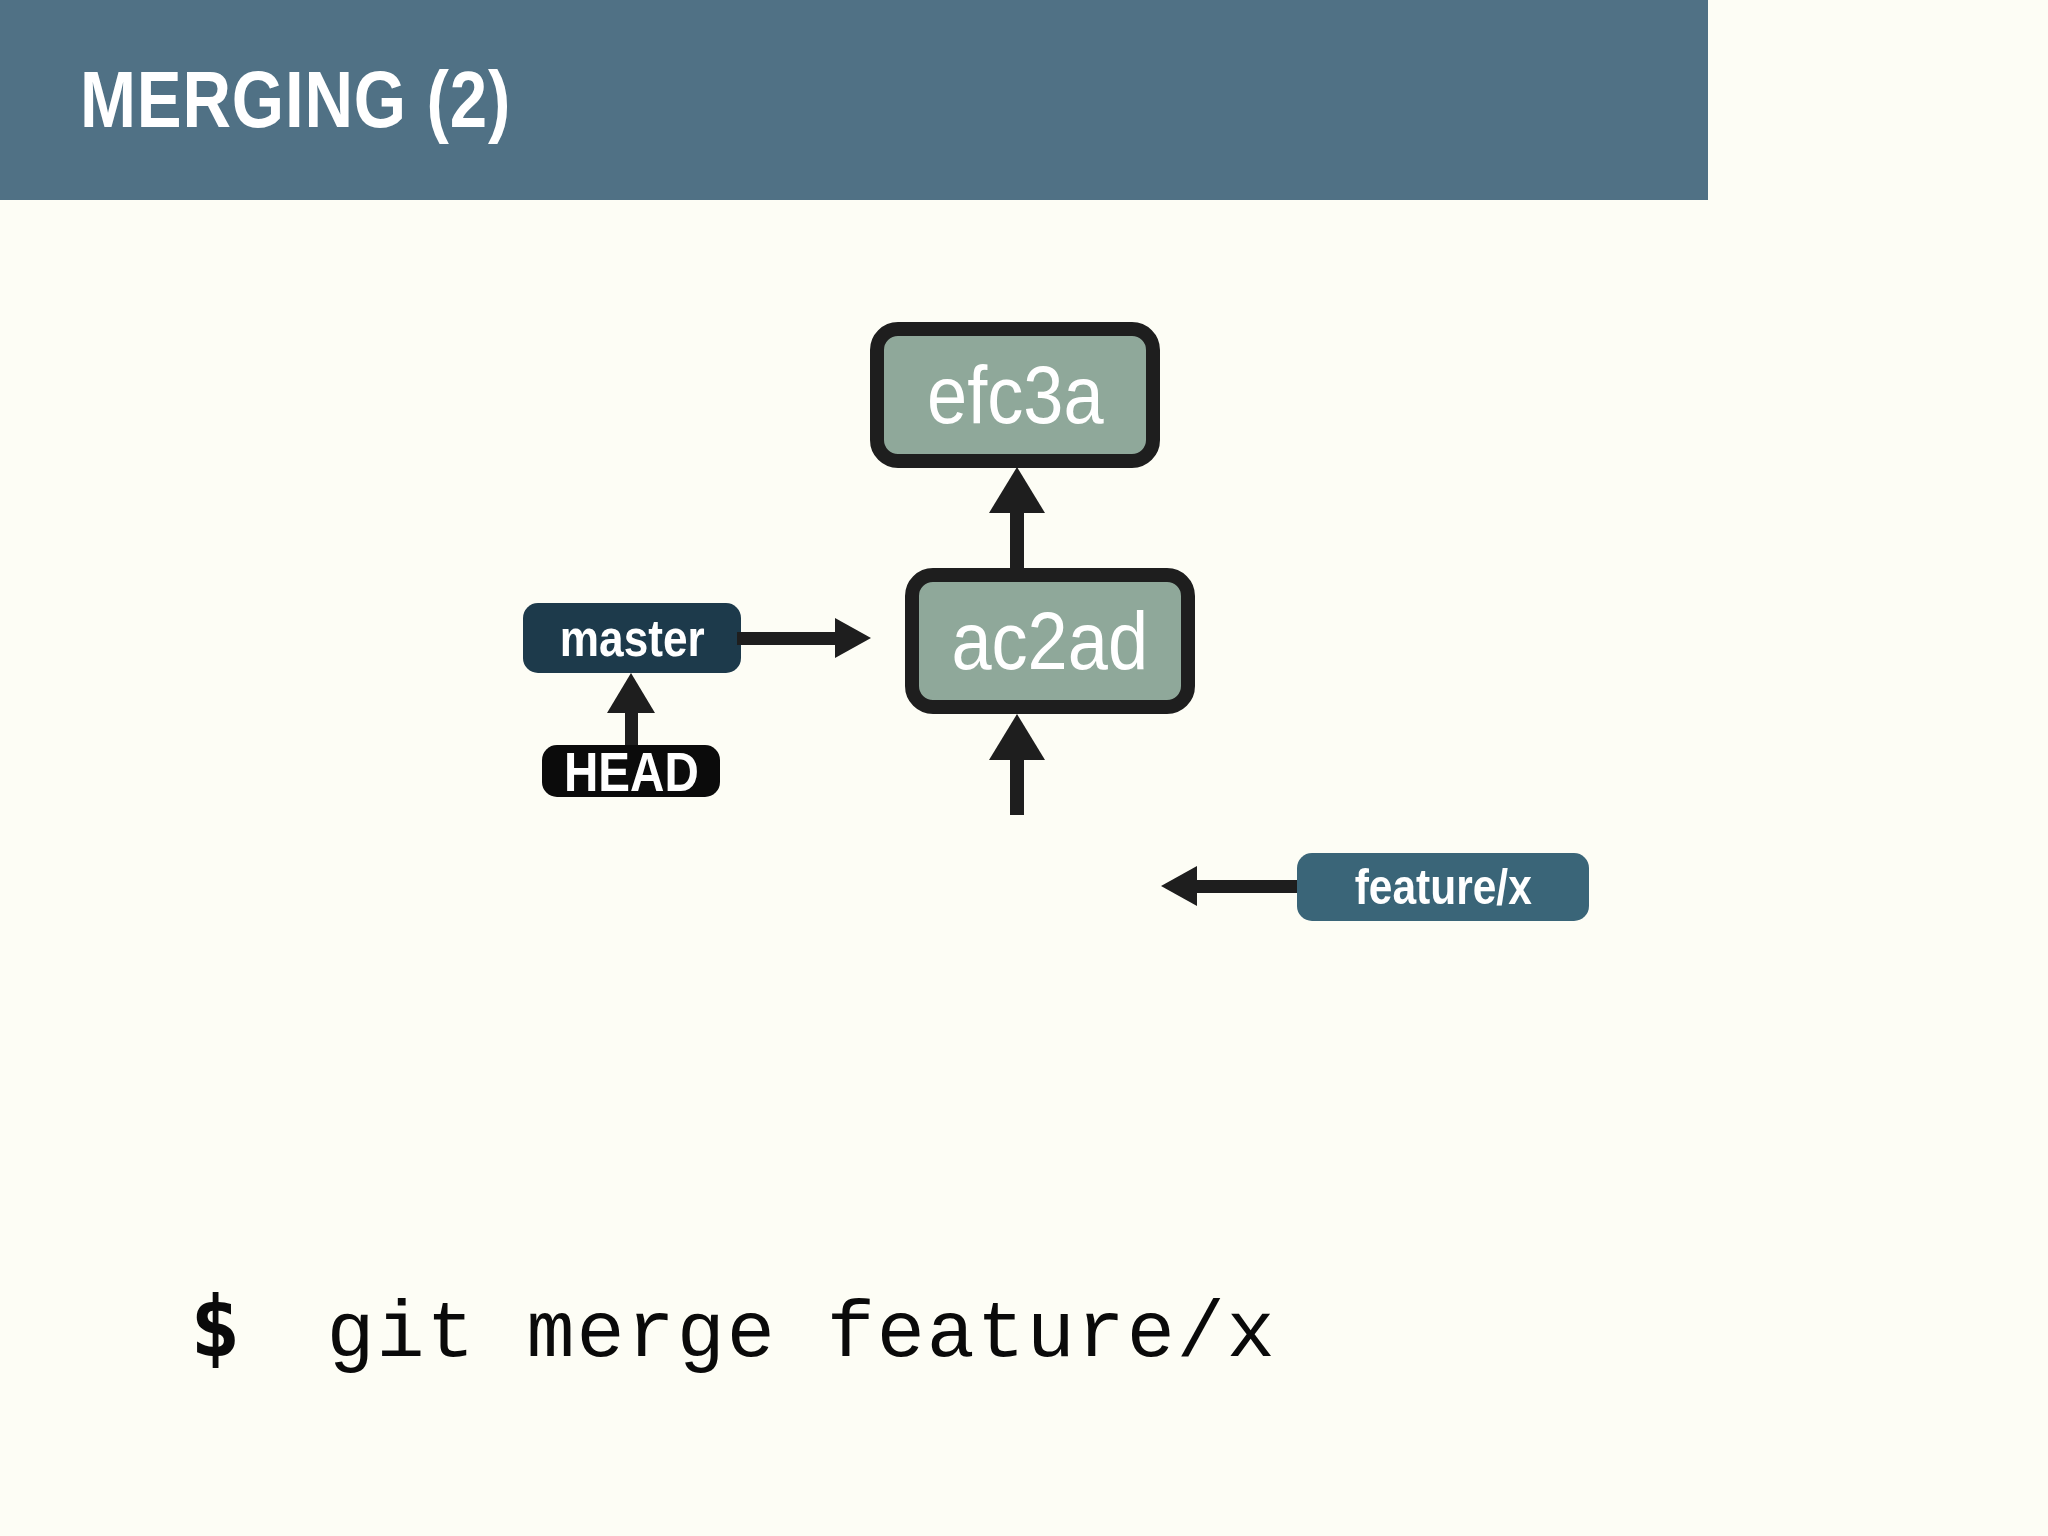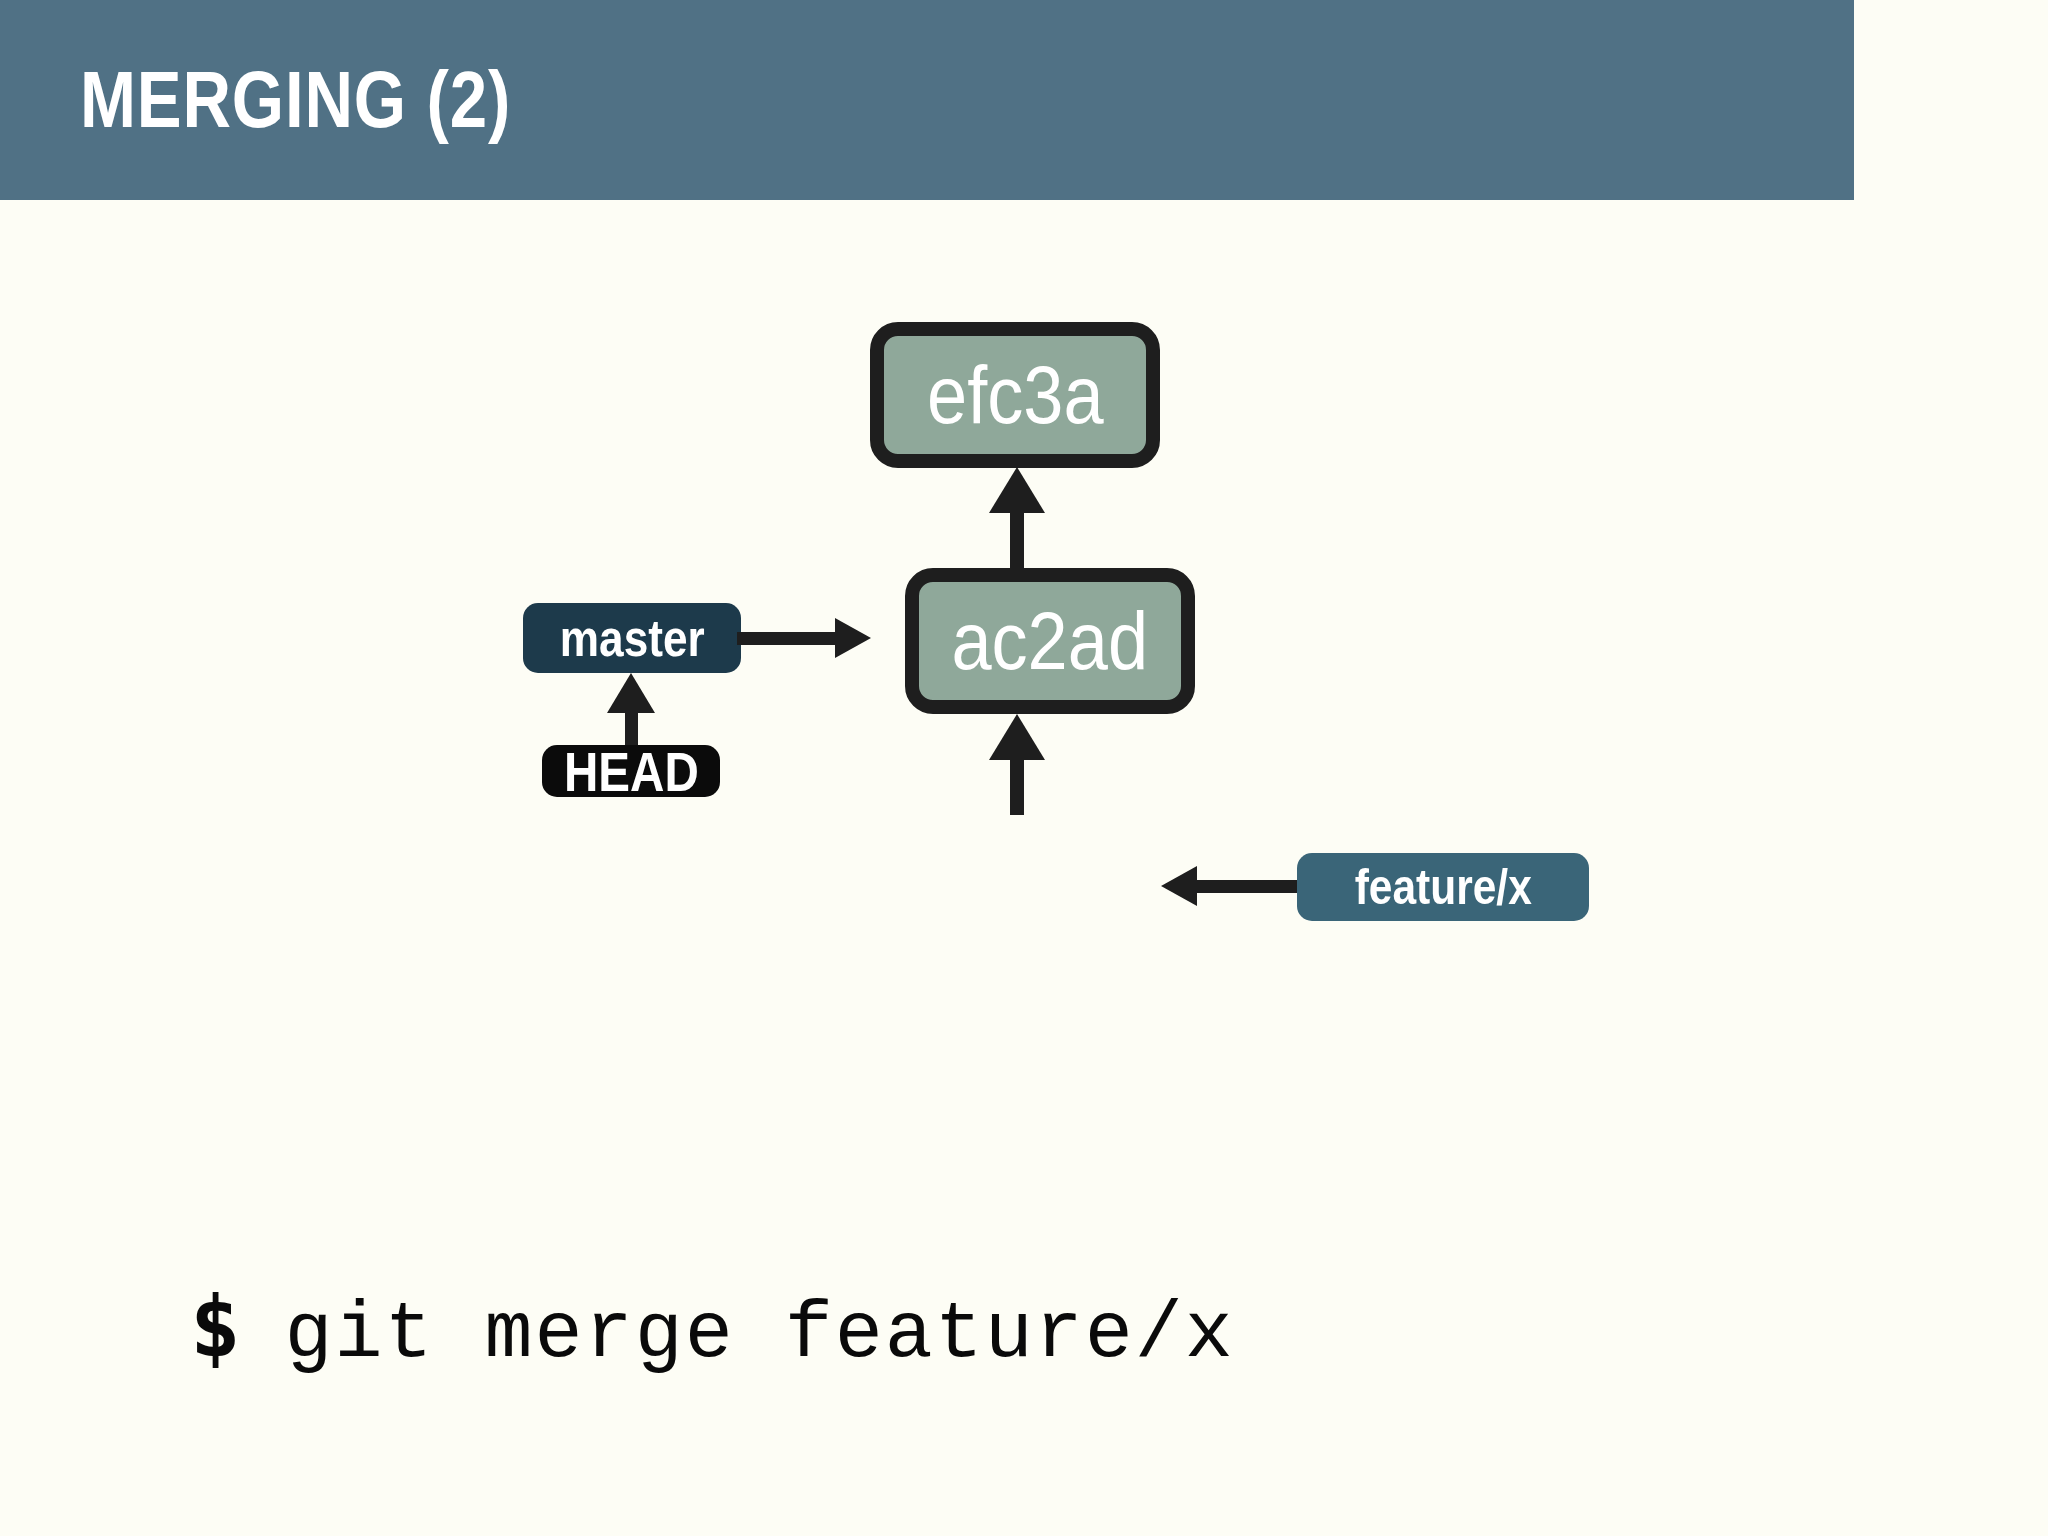--- a/index.html
+++ b/index.html
@@ -15,21 +15,21 @@
     --command-text: #0A0A0A;
   }
   * { margin:0; padding:0; box-sizing:border-box; }
   body { background:var(--background); }
   .slide {
     position:relative; width:2048px; height:1536px;
     background:var(--background); overflow:hidden;
     font-family:"Liberation Sans", sans-serif;
   }
   .header {
-    position:absolute; left:0; top:0; width:1854px; height:200px;
+    position:absolute; left:0; top:0; width:1708px; height:200px;
     background:var(--header-bg); display:flex; align-items:center;
   }
   .title {
     color:var(--title-text); font-size:80px; font-weight:700;
     margin-left:80px; letter-spacing:1px;
     transform:scaleX(0.84); transform-origin:left center;
   }
   .commit {
     position:absolute; width:290px; height:146px;
     background:var(--commit-fill);
@@ -99,21 +99,21 @@
     position:absolute; left:190px; top:1278px;
     display:flex; align-items:baseline; gap:44px;
     color:var(--command-text);
   }
   .prompt {
     font-family:"DejaVu Sans Mono", monospace;
     font-weight:700; font-size:84px;
   }
   .command {
     font-family:"Liberation Mono", monospace;
-    font-weight:400; font-size:80px; letter-spacing:2px;
+    font-weight:400; font-size:80px; letter-spacing:2px;margin-left:42px;
   }
 </style>
 </head>
 <body>
 
 <div class="slide">
 
   <div class="header">
     <div class="title">MERGING (2)</div>
   </div>

